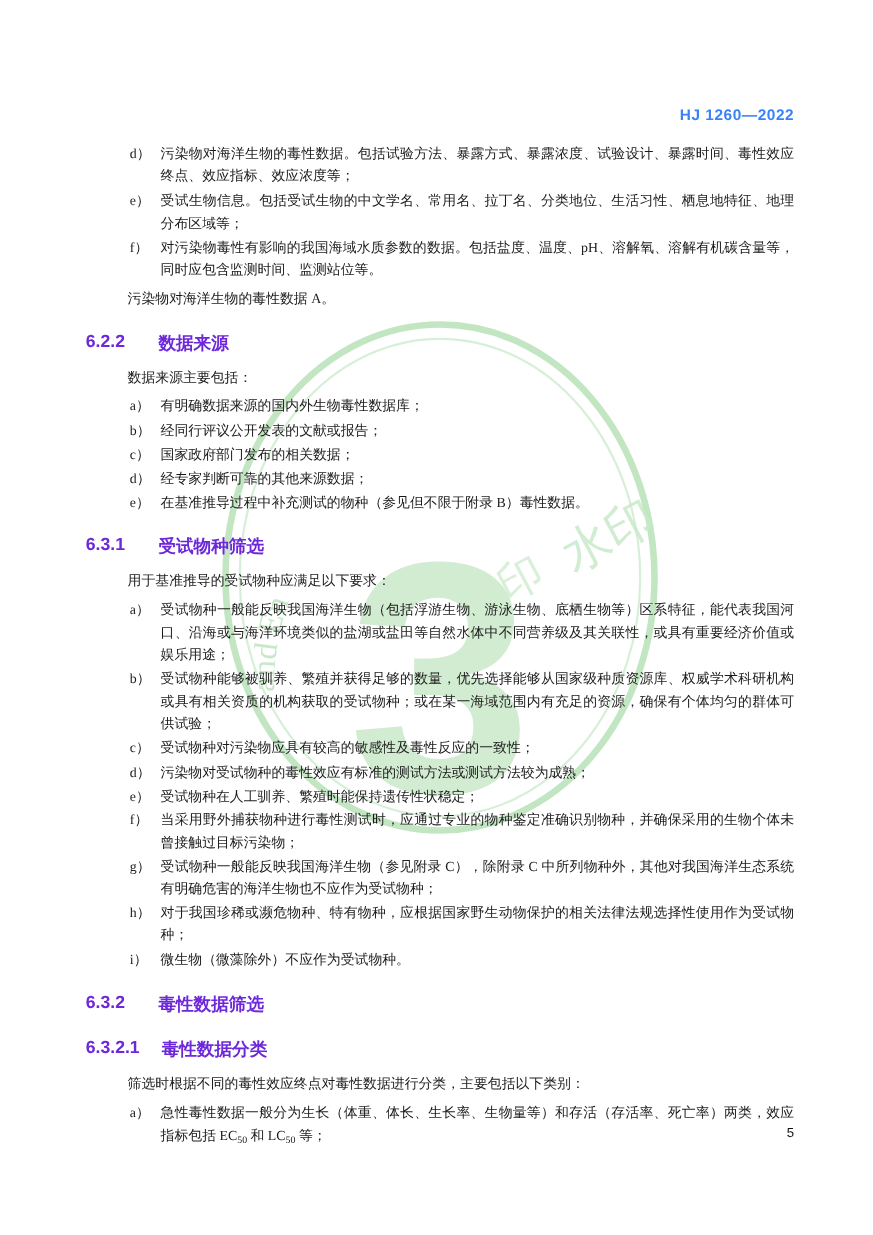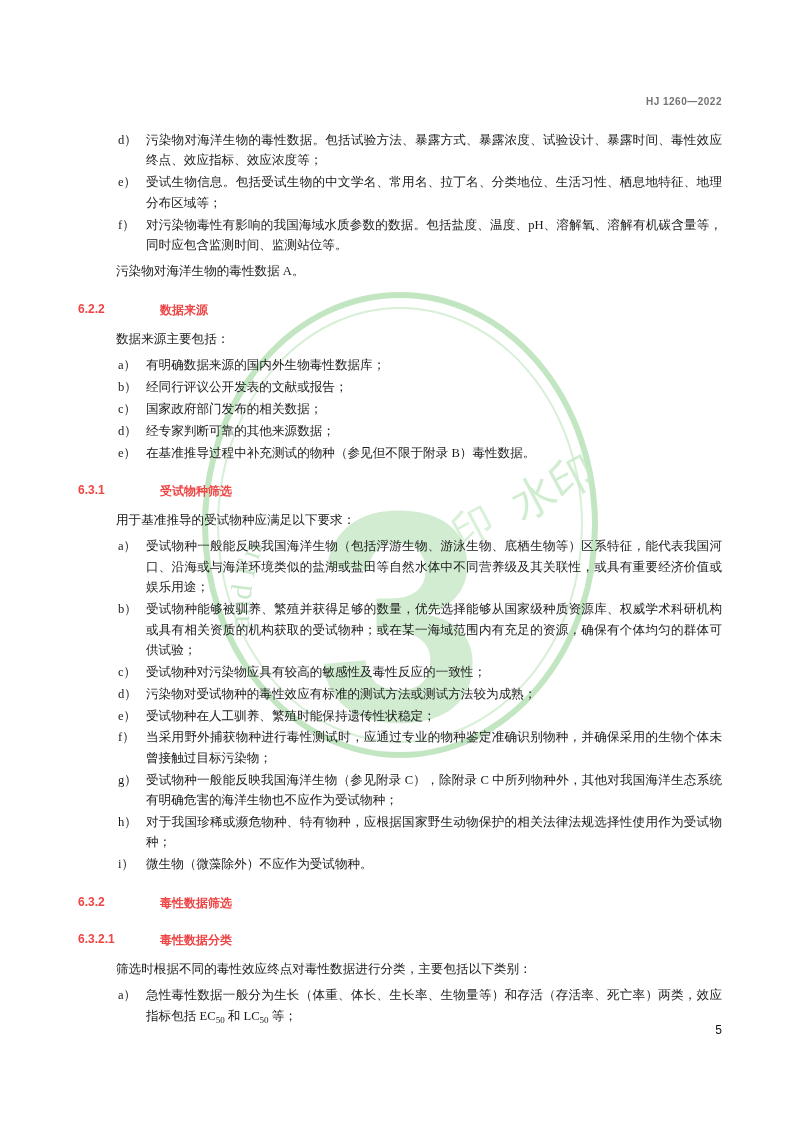--- a/index.html
+++ b/index.html
@@ -32,39 +32,39 @@
     pointer-events: none;
     z-index: 0;
   }
   
   .doc-header {
     position: absolute;
     top: 96px;
     right: 72px;
     font-family: "Liberation Sans", sans-serif;
     font-weight: bold;
-    font-size: 10px;
+    font-size: 14px;
     letter-spacing: 0.5px;
-    color: #737373;
+    color: #3b82f6;
     z-index: 3;
   }
   .content {
     position: relative;
     z-index: 2;
     margin-top: 38px;
   }
   
   .sec-head {
     font-family: "Liberation Sans", sans-serif;
-    font-size: 12px;
+    font-size: 16px;
     font-weight: bold;
     margin: 20px 0 10px 0;
     display: flex;
-    gap: 36px;
-    color: #ef4444;
+    gap: 20px;
+    color: #6d28d9;
   }
   .sec-head .num { min-width: 46px; }
   .para {
     font-size: 12.6px;
     line-height: 1.62;
     margin: 6px 0 6px 38px;
     text-align: justify;
   }
   .list {
     margin: 2px 0 2px 38px;

